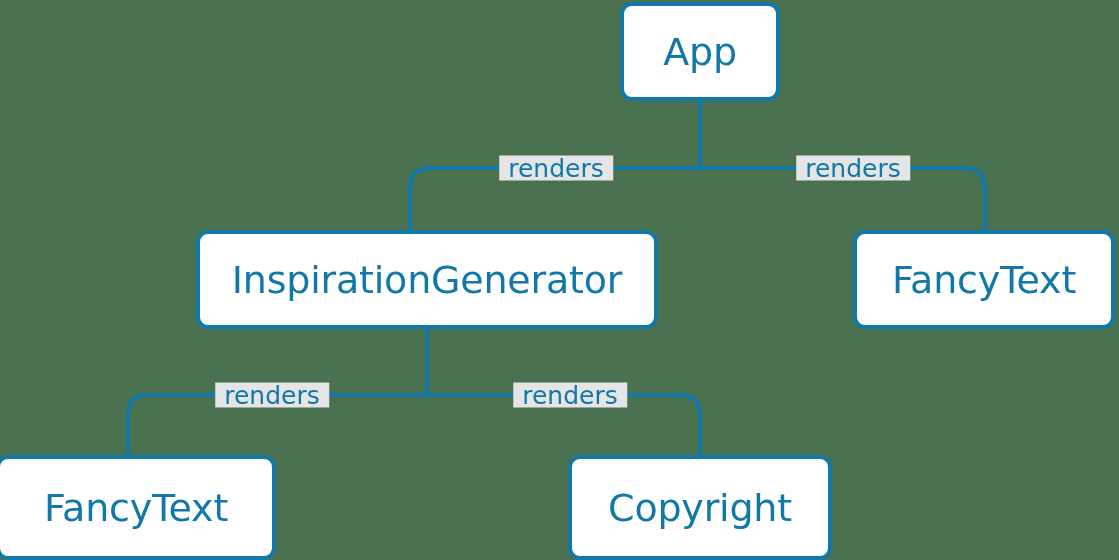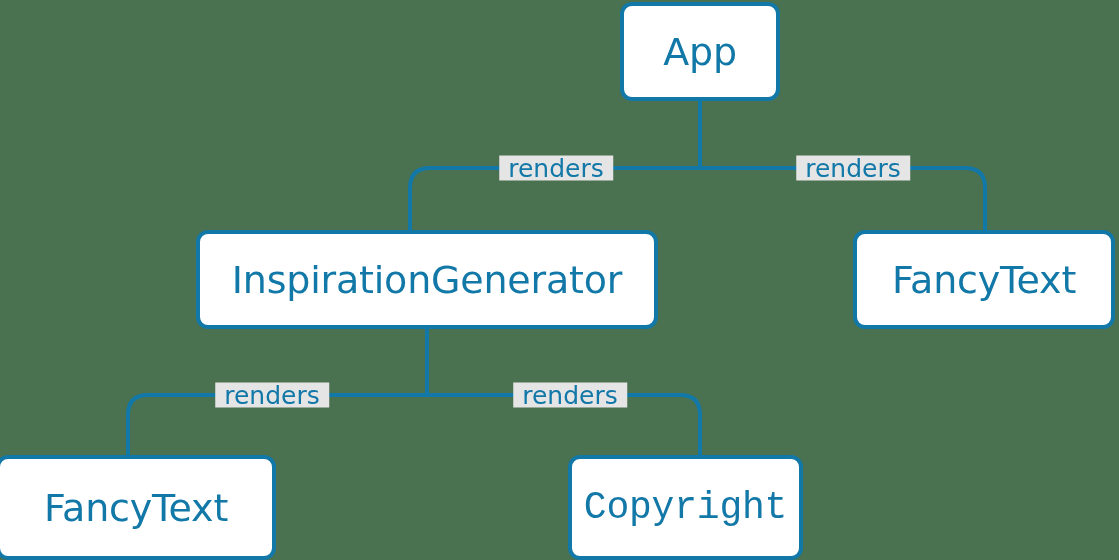--- a/index.html
+++ b/index.html
@@ -47,21 +47,21 @@
     line-height: 1;
     transform: translate(-50%, -50%);
     white-space: nowrap;
     background: #e5e5e5;
     padding: 0 9px;
   }
   #node-app          { left: 620px; top: 2px;   width: 160px; height: 99px; }
   #node-inspiration  { left: 196px; top: 230px; width: 462px; height: 99px; }
   #node-fancytext-r  { left: 853px; top: 230px; width: 262px; height: 99px; }
   #node-fancytext-b  { left: -4px;  top: 455px; width: 280px; height: 105px; }
-  #node-copyright    { left: 568px; top: 455px; width: 235px; height: 105px; font-family: Liberation Mono, monospace; }
+  #node-copyright    { left: 568px; top: 455px; width: 264px; height: 105px; }
 </style>
 </head>
 <body>
 
 <div id="diagram">
 
   <svg id="edges" viewBox="0 0 1119 560" width="1119" height="560" xmlns="http://www.w3.org/2000/svg">
     <g fill="none" stroke="#1278a8" stroke-width="4" stroke-linecap="butt">
 
       <path d="M700,101 L700,168"></path>

